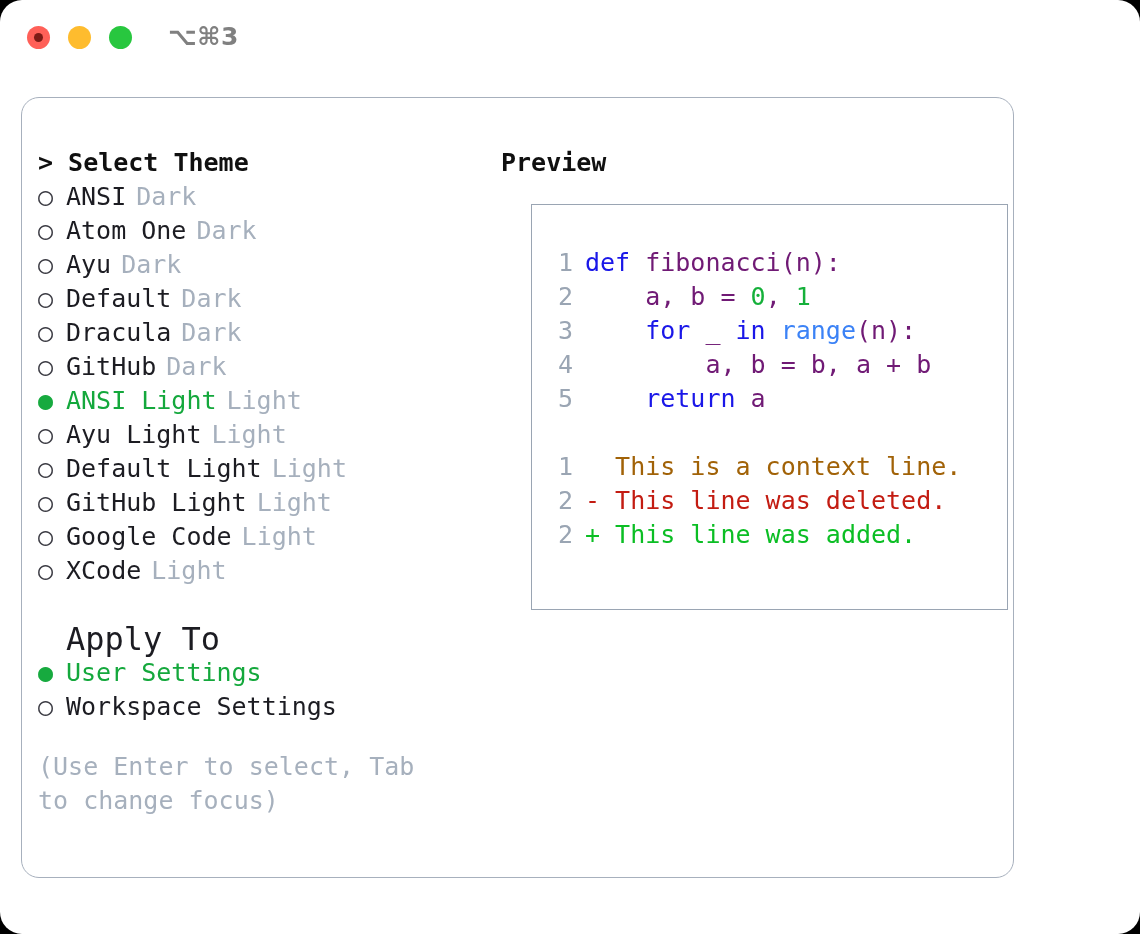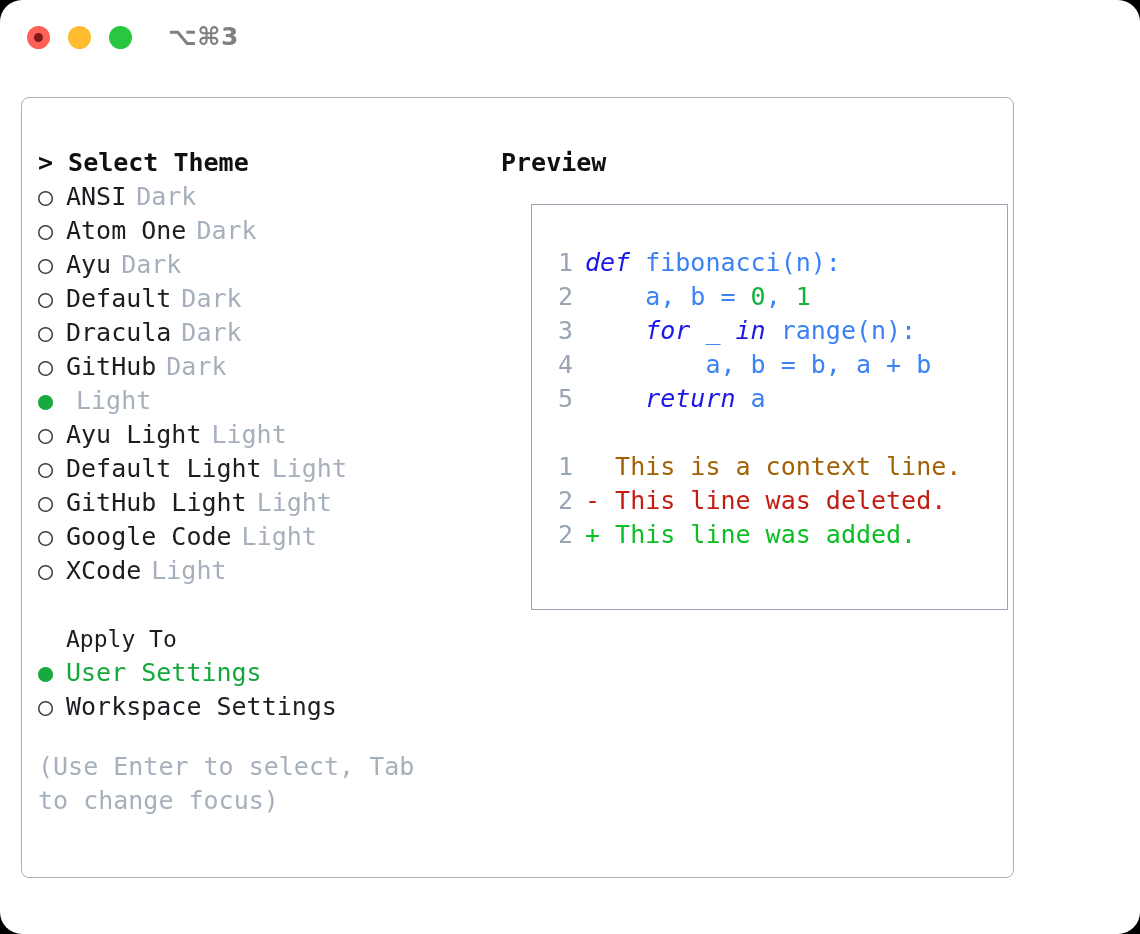--- a/index.html
+++ b/index.html
@@ -71,21 +71,21 @@
   }
 
   
   .panel {
     position: absolute;
     left: 21px;
     top: 97px;
     width: 993px;
     height: 781px;
     border: 1.6px solid #a7b0bd;
-    border-radius: 8px;
+    border-radius: 18px;
     box-sizing: border-box;
     background: #ffffff;
   }
 
   
   .left-col {
     position: absolute;
     left: 16px;
     top: 48px;
     width: 440px;
@@ -126,21 +126,21 @@
   }
   .bullet.sel { color: #17aa3f; }
   .opt-label { color: #1c1c22; }
   .opt-label.sel { color: #14a83c; }
   .opt-kind {
     color: #a6b0bd;
     margin-left: 10px;
   }
 
   .apply-header {
-    font-size: 23px;
+    font-size: 32px;
     color: #1c1c22;
     line-height: 34px;
     padding-left: 28px;
     white-space: pre;
   }
   .spacer-row { height: 34px; }
 
   .hint {
     margin-top: 26px;
     font-size: 25px;
@@ -170,24 +170,24 @@
     white-space: pre;
   }
   .code-line { height: 34px; white-space: pre; }
   .ln {
     display: inline-block;
     width: 24px;
     text-align: right;
     color: #9aa5b3;
     margin-right: 12px;
   }
-  .kw   { color: #1a17e8; font-style: italic; }
+  .kw   { color: #1a17e8; }
   .fn   { color: #3b82f6; }
   .num  { color: #15b03a; }
-  .plain{ color: #3b82f6; }
+  .plain{ color: #701a75; }
   .ctx  { color: #a16207; }
   .del  { color: #c31c12; }
   .add  { color: #0bbe24; }
   .blank-line { height: 34px; }
 </style>
 </head>
 <body>
 
 <div class="window">
 
@@ -206,21 +206,21 @@
 
       <div class="section-title">&gt; Select Theme</div>
 
       <div class="opt-list" id="theme-list">
           <div class="opt-row"><span class="bullet">○</span><span class="opt-label">ANSI</span><span class="opt-kind">Dark</span></div>
           <div class="opt-row"><span class="bullet">○</span><span class="opt-label">Atom One</span><span class="opt-kind">Dark</span></div>
           <div class="opt-row"><span class="bullet">○</span><span class="opt-label">Ayu</span><span class="opt-kind">Dark</span></div>
           <div class="opt-row"><span class="bullet">○</span><span class="opt-label">Default</span><span class="opt-kind">Dark</span></div>
           <div class="opt-row"><span class="bullet">○</span><span class="opt-label">Dracula</span><span class="opt-kind">Dark</span></div>
           <div class="opt-row"><span class="bullet">○</span><span class="opt-label">GitHub</span><span class="opt-kind">Dark</span></div>
-          <div class="opt-row"><span class="bullet sel">●</span><span class="opt-kind">Light</span></div>
+          <div class="opt-row"><span class="bullet sel">●</span><span class="opt-label sel">ANSI Light</span><span class="opt-kind">Light</span></div>
           <div class="opt-row"><span class="bullet">○</span><span class="opt-label">Ayu Light</span><span class="opt-kind">Light</span></div>
           <div class="opt-row"><span class="bullet">○</span><span class="opt-label">Default Light</span><span class="opt-kind">Light</span></div>
           <div class="opt-row"><span class="bullet">○</span><span class="opt-label">GitHub Light</span><span class="opt-kind">Light</span></div>
           <div class="opt-row"><span class="bullet">○</span><span class="opt-label">Google Code</span><span class="opt-kind">Light</span></div>
           <div class="opt-row"><span class="bullet">○</span><span class="opt-label">XCode</span><span class="opt-kind">Light</span></div>
         </div>
 
       <div class="spacer-row"></div>
 
       <div class="apply-header">Apply To</div>

